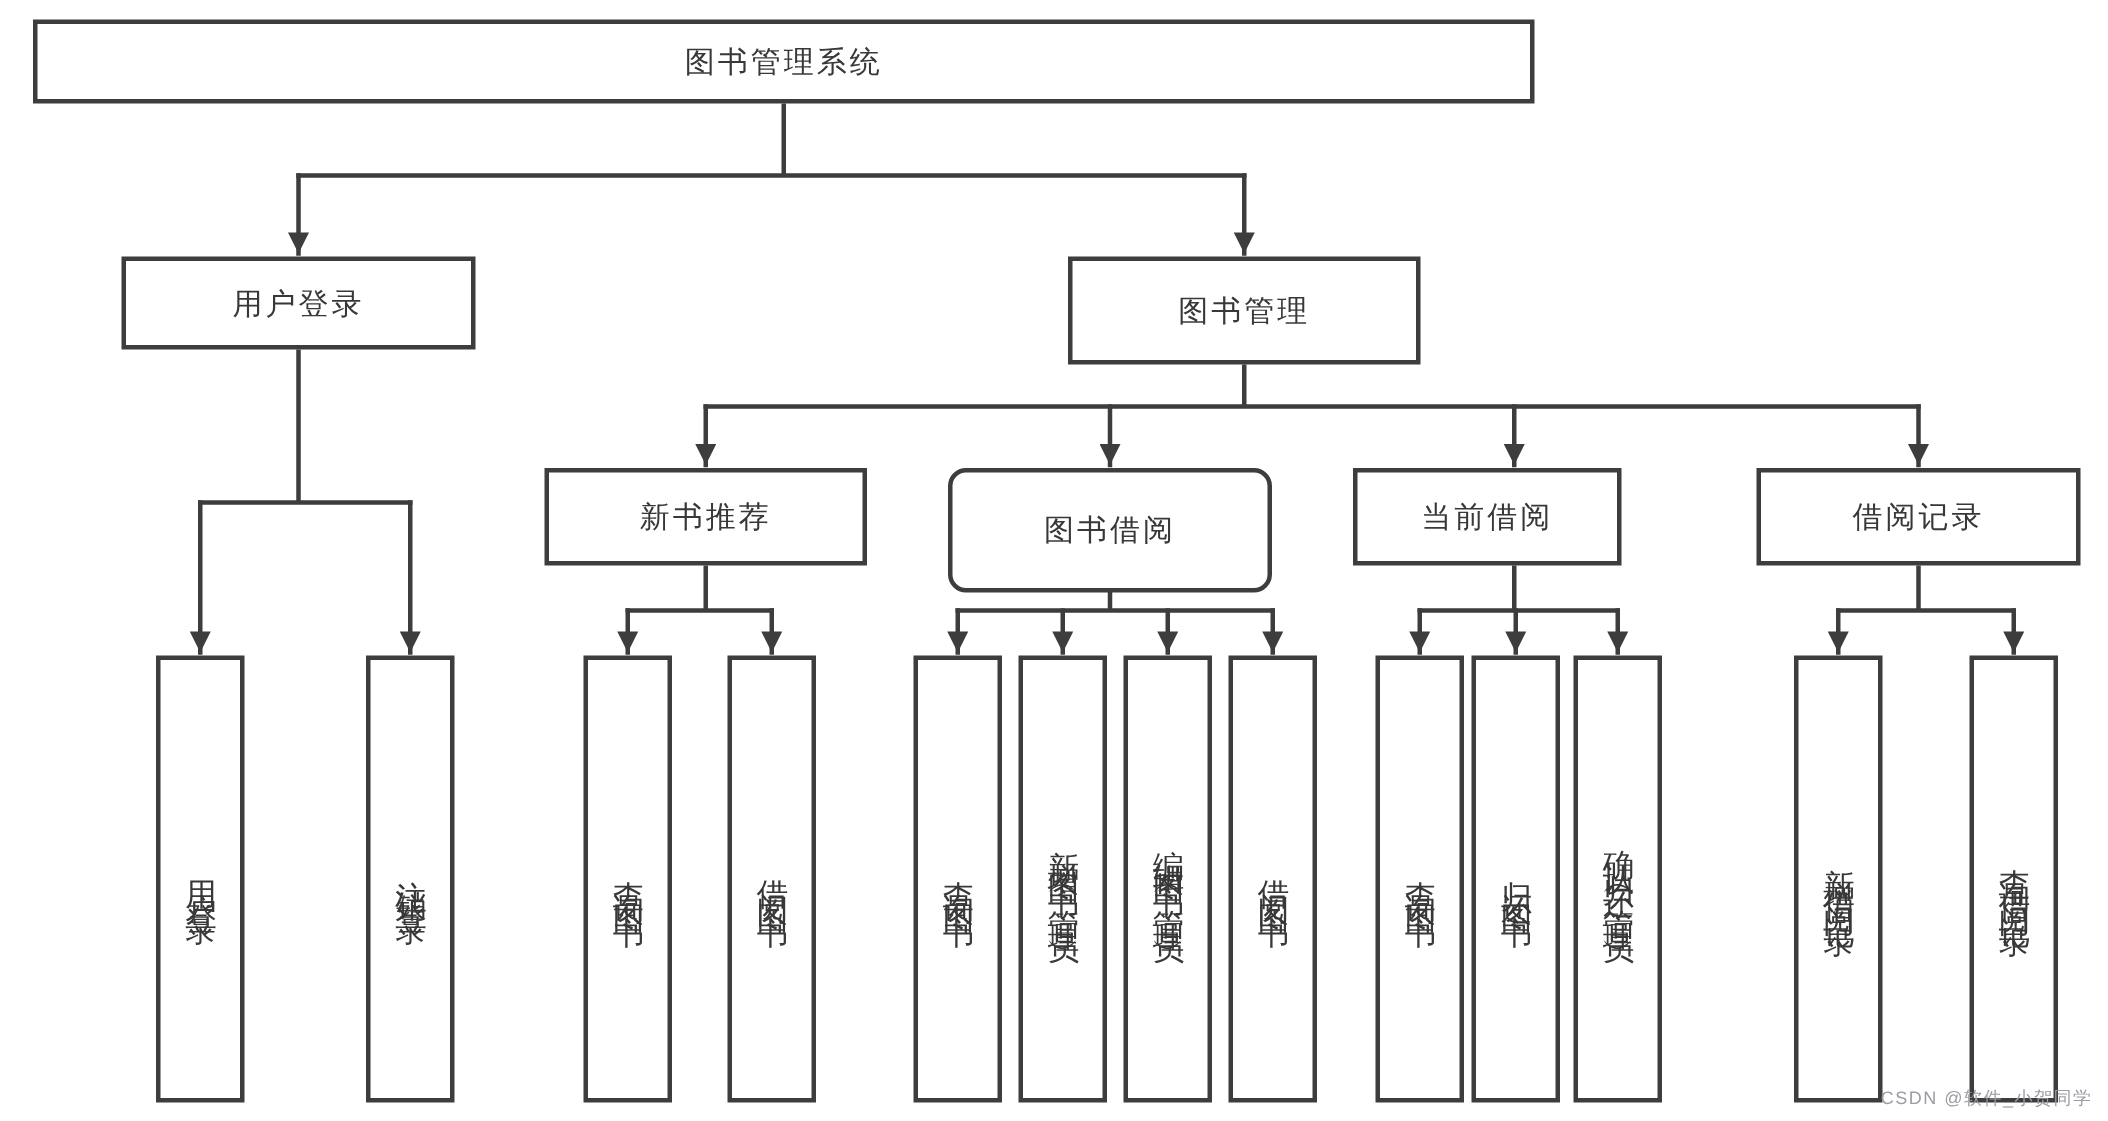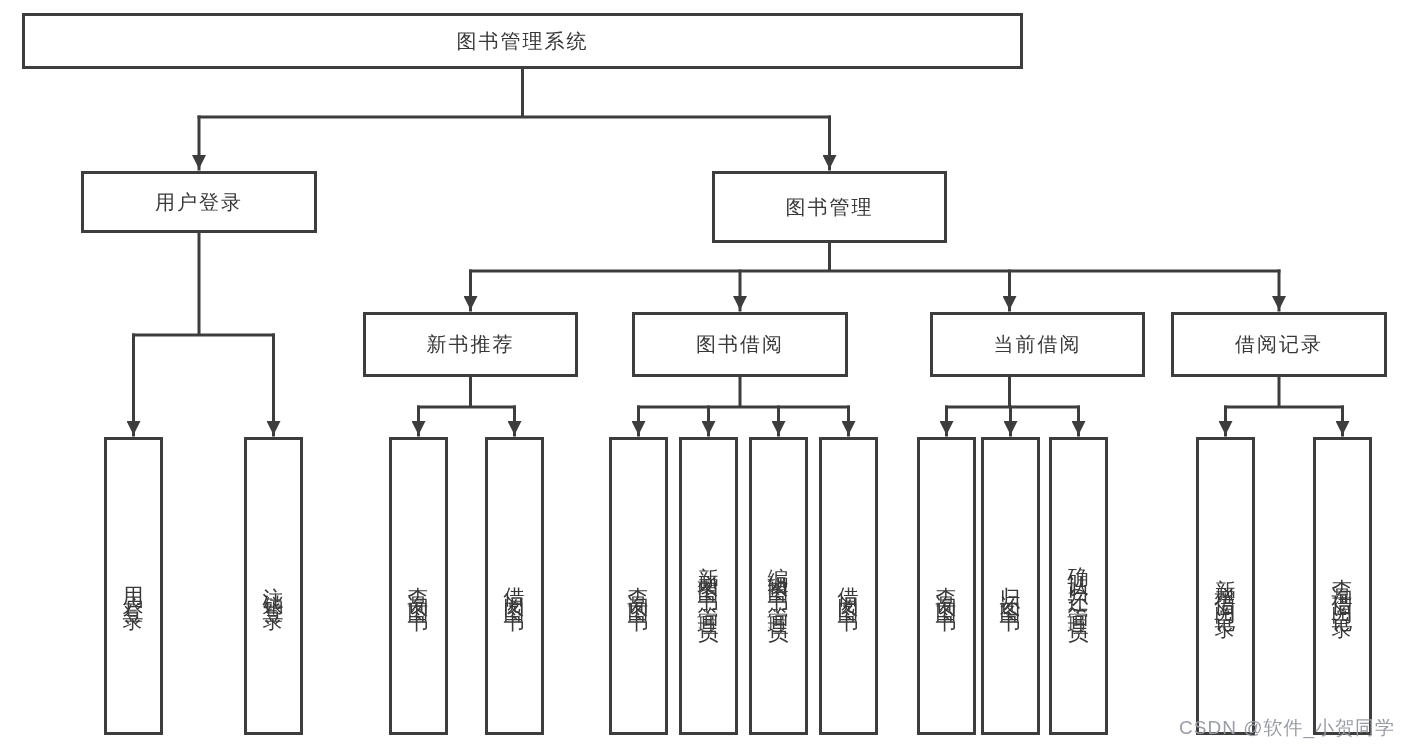--- a/index.html
+++ b/index.html
@@ -13,21 +13,21 @@
     border:3px solid #3d3d3d;color:#383838;
     display:flex;align-items:center;justify-content:center;
   }
   .node.h span{font-size:20px;letter-spacing:2px;white-space:nowrap;}
   .node.leaf span{
     writing-mode:vertical-rl;text-orientation:mixed;
     font-size:21px;line-height:1;letter-spacing:8px;
   }
   .watermark{
     position:absolute;right:10px;bottom:6px;
-    font-size:19px;color:#9a9da4;letter-spacing:1px;white-space:nowrap;
+    font-size:12px;color:#9a9da4;letter-spacing:1px;white-space:nowrap;
   }
 </style>
 </head>
 <body>
 
 <div class="stage">
 
   <svg class="connectors" width="1405" height="747" viewBox="0 0 1405 747">
     <defs>
       <marker id="arrow" viewBox="0 0 10 10" refX="10" refY="5" markerUnits="userSpaceOnUse" markerWidth="18" markerHeight="14" orient="auto">
@@ -83,24 +83,24 @@
   <div class="node h" style="left:81px;top:171px;width:236px;height:62px;">
     <span>用户登录</span>
   </div>
   <div class="node h" style="left:712px;top:171px;width:235px;height:72px;">
     <span>图书管理</span>
   </div>
 
   <div class="node h" style="left:363px;top:312px;width:215px;height:65px;text-align:center;">
     <span>新书推荐</span>
   </div>
-  <div class="node h" style="left:632px;top:312px;width:216px;height:65px;">
+  <div class="node h" style="left:632px;top:312px;width:216px;height:83px;border-radius:12px;">
     <span>图书借阅</span>
   </div>
-  <div class="node h" style="left:902px;top:312px;width:215px;height:65px;margin-left:28px;">
+  <div class="node h" style="left:902px;top:312px;width:179px;height:65px;">
     <span>当前借阅</span>
   </div>
   <div class="node h" style="left:1171px;top:312px;width:216px;height:65px;">
     <span>借阅记录</span>
   </div>
 
   <div class="node leaf" style="left:104px;top:437px;width:59px;height:298px;">
     <span>用户登录</span>
   </div>
   <div class="node leaf" style="left:244px;top:437px;width:59px;height:298px;">

